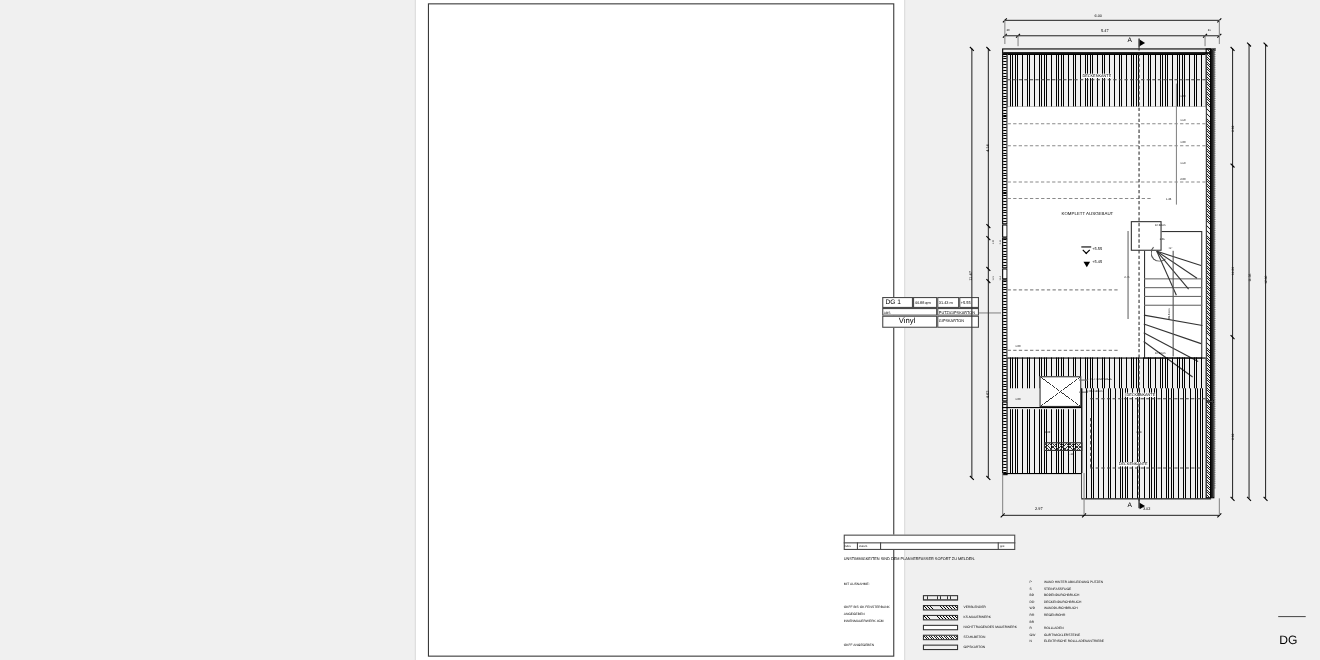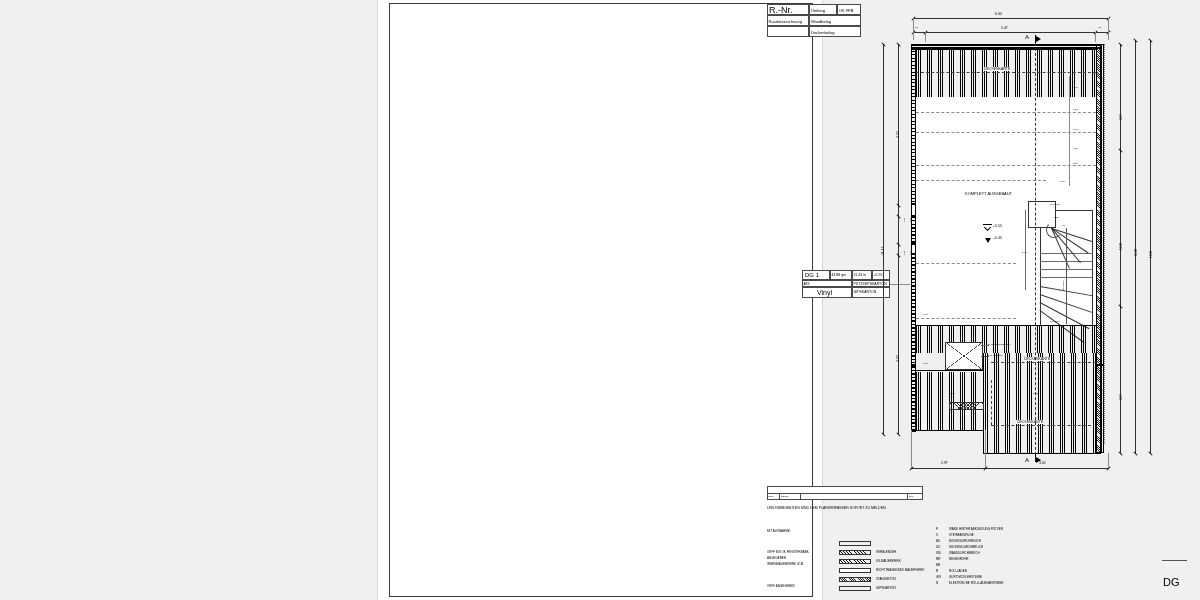--- a/index.html
+++ b/index.html
@@ -139,36 +139,20 @@
 <body>
 
 <div id="root">
 
   <div class="gray-left"></div>
   <div class="gray-right"></div>
 
   <div id="sheet">
     <div id="sheet-border"></div>
 
-    <div id="titletable">
-      <div class="cell" style="left:0;top:0;width:42px;height:11px;"></div>
-      <div class="cell" style="left:42px;top:0;width:28px;height:11px;"></div>
-      <div class="cell" style="left:70px;top:0;width:24px;height:11px;"></div>
-      <div class="cell" style="left:0;top:11px;width:42px;height:11px;"></div>
-      <div class="cell" style="left:42px;top:11px;width:52px;height:11px;"></div>
-      <div class="cell" style="left:0;top:22px;width:42px;height:11px;"></div>
-      <div class="cell" style="left:42px;top:22px;width:52px;height:11px;"></div>
-
-      <div class="t t9" style="left:2px;top:1px;">R.-Nr.</div>
-      <div class="t t4" style="left:44px;top:3.5px;">Umfang</div>
-      <div class="t t4" style="left:72px;top:3.5px;">OK FFB</div>
-      <div class="t t4" style="left:1.5px;top:14.5px;">Raumbezeichnung</div>
-      <div class="t t4" style="left:44px;top:14.5px;">Wandbelag</div>
-      <div class="t t4" style="left:44px;top:25.5px;">Deckenbelag</div>
-    </div>
 
     <div id="roombox">
       <div class="cell" style="left:0;top:0;width:28px;height:10px;"></div>
       <div class="cell" style="left:28px;top:0;width:22px;height:10px;"></div>
       <div class="cell" style="left:50px;top:0;width:20px;height:10px;"></div>
       <div class="cell" style="left:70px;top:0;width:18px;height:10px;"></div>
       <div class="cell" style="left:0;top:10px;width:50px;height:7px;"></div>
       <div class="cell" style="left:50px;top:10px;width:38px;height:7px;"></div>
       <div class="cell" style="left:0;top:17px;width:50px;height:11px;"></div>
       <div class="cell" style="left:50px;top:17px;width:38px;height:11px;"></div>

